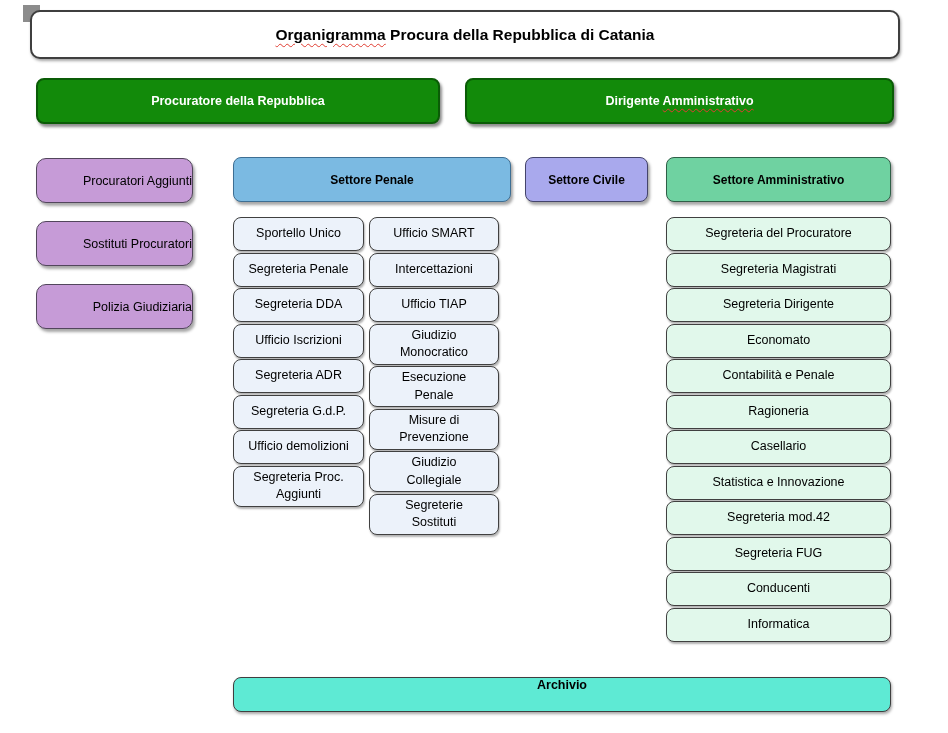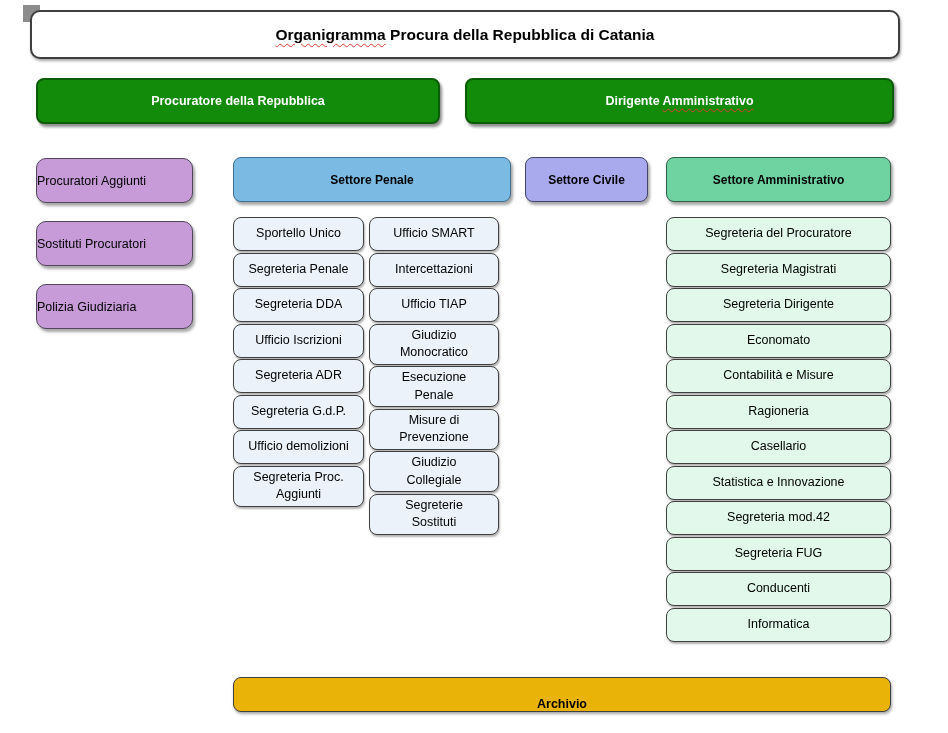--- a/index.html
+++ b/index.html
@@ -32,21 +32,21 @@
     box-shadow:2px 3px 3px rgba(0,0,0,0.45);
   }
   .green-box.b1 { left:36px; width:400px; }
   .green-box.b2 { left:465px; width:425px; }
   .purple-col {
     position:absolute; left:36px; top:158px; width:157px;
     display:flex; flex-direction:column; gap:18px;
   }
   .pbox {
     height:45px; background:#c69bd7; border:1.5px solid #52465c; border-radius:10px;
-    display:flex; align-items:center; justify-content:flex-start;
+    display:flex; align-items:center; justify-content:flex-end;
     font-size:12.5px; text-align:center;
     box-shadow:2px 3px 3px rgba(0,0,0,0.35); box-sizing:border-box;
   }
   .header-box {
     position:absolute; top:157px; height:45px; border-radius:8px;
     display:flex; align-items:center; justify-content:center;
     font-weight:bold; font-size:12px; border:1.5px solid;
     box-shadow:2px 3px 3px rgba(0,0,0,0.35); box-sizing:border-box;
   }
   .hdr-penale { left:233px; width:278px; background:#7bbae2; border-color:#3d6e93; }
@@ -59,22 +59,22 @@
   .stack-ammin        { left:666px; top:217px; width:225px; }
   .item {
     min-height:34px; background:#ecf2fa; border:1px solid #404040; border-radius:8px;
     display:flex; align-items:center; justify-content:center; text-align:center;
     font-size:12.5px; line-height:1.4; padding:2px 13px; box-sizing:border-box;
     box-shadow:1px 2px 2px rgba(0,0,0,0.3);
   }
   .item.mint { background:#e1f8eb; }
   .archivio {
     position:absolute; left:233px; top:677px; width:658px; height:35px;
-    background:#eab308; border:1.5px solid #3f3f3f; border-radius:8px;
-    display:flex; align-items:flex-end; justify-content:center;
+    background:#5eead4; border:1.5px solid #3f3f3f; border-radius:8px;
+    display:flex; align-items:flex-start; justify-content:center;
     font-weight:bold; font-size:12.5px; box-sizing:border-box;
     box-shadow:1px 2px 3px rgba(0,0,0,0.35);
   }
 </style>
 </head>
 <body>
 
 <div class="canvas">
 
   <div class="corner-artifact"></div>
@@ -202,21 +202,21 @@
 
       <div class="item mint">
         <span>Segreteria Dirigente</span>
       </div>
 
       <div class="item mint">
         <span>Economato</span>
       </div>
 
       <div class="item mint">
-        <span>Contabilità e Misure</span>
+        <span>Contabilità e Penale</span>
       </div>
 
       <div class="item mint">
         <span>Ragioneria</span>
       </div>
 
       <div class="item mint">
         <span>Casellario</span>
       </div>
 

